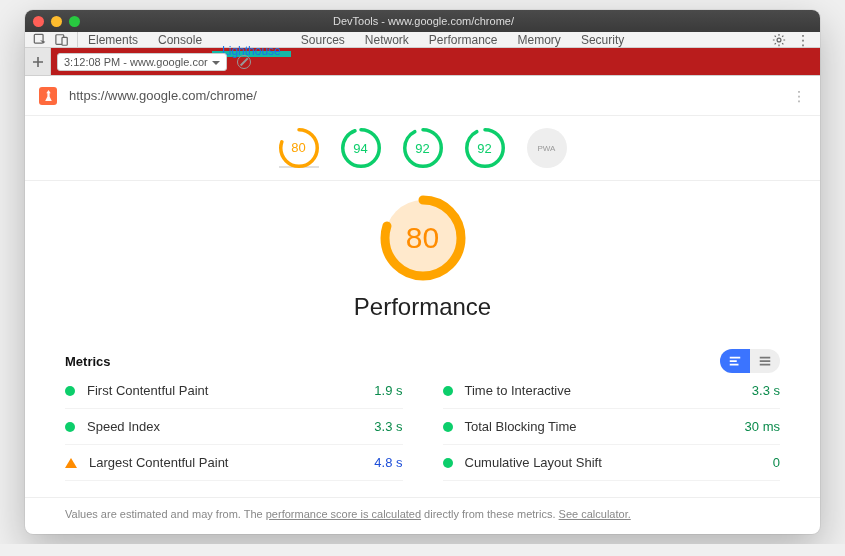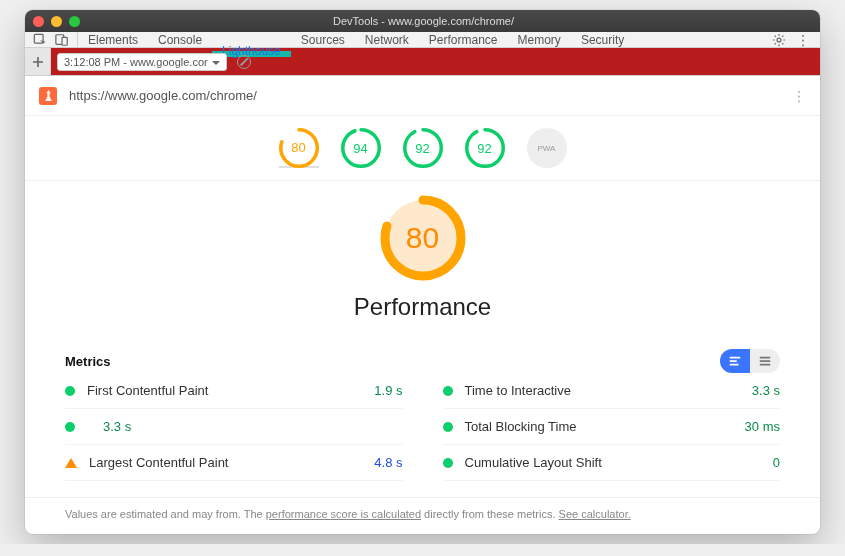--- a/index.html
+++ b/index.html
@@ -232,20 +232,21 @@
           <span class="name">First Contentful Paint</span>
           <span class="val good">1.9 s</span>
         </div>
         <div class="metric">
           <span class="indic good"></span>
           <span class="name">Time to Interactive</span>
           <span class="val good">3.3 s</span>
         </div>
         <div class="metric">
           <span class="indic good"></span>
+          <span class="name">Speed Index</span>
           <span class="val good">3.3 s</span>
         </div>
         <div class="metric">
           <span class="indic good"></span>
           <span class="name">Total Blocking Time</span>
           <span class="val good">30 ms</span>
         </div>
         <div class="metric">
           <span class="indic avg"></span>
           <span class="name">Largest Contentful Paint</span>

